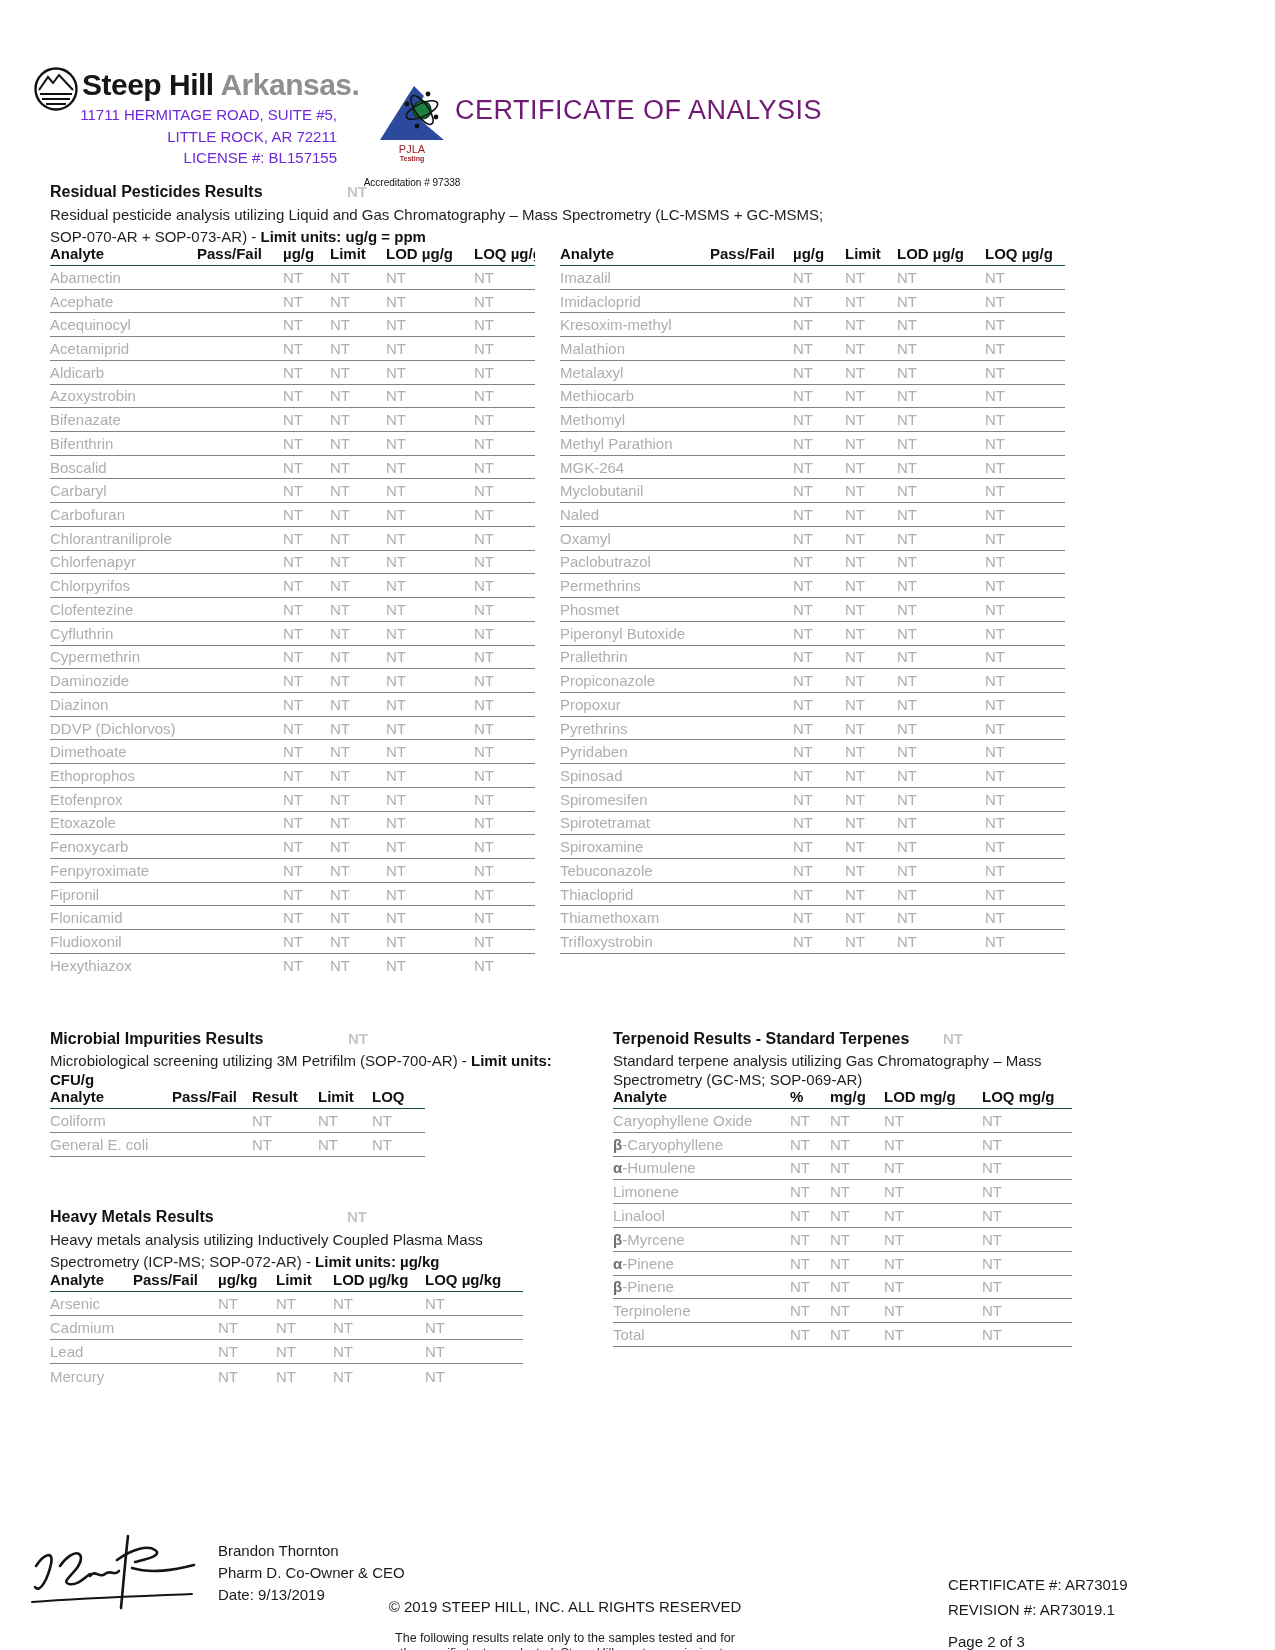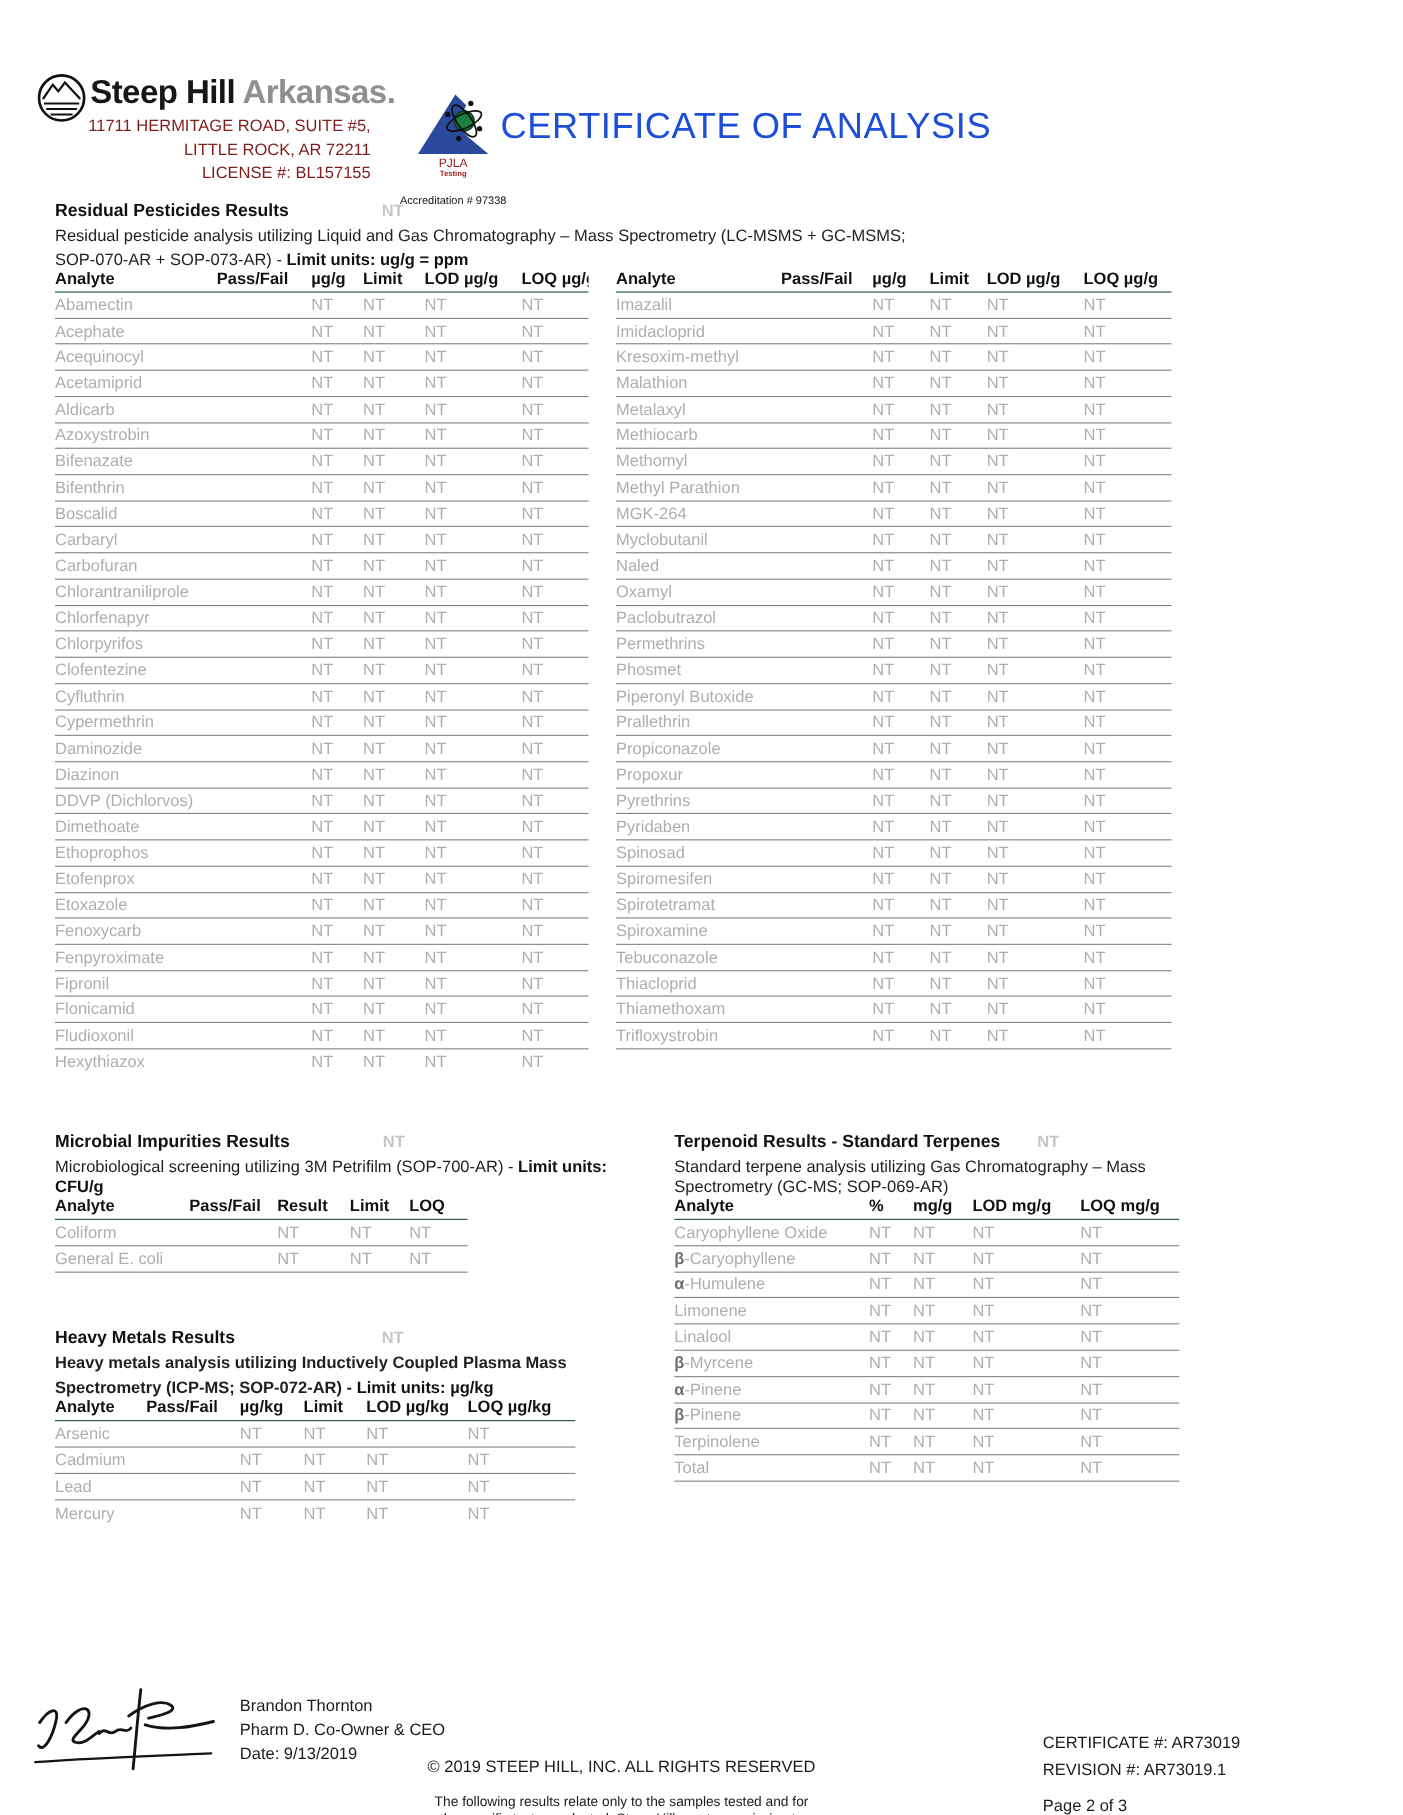--- a/index.html
+++ b/index.html
@@ -5,26 +5,26 @@
   * { margin:0; padding:0; box-sizing:border-box; }
   html,body { background:#fff; }
   body { font-family:"Liberation Sans","DejaVu Sans",sans-serif; color:#1a1a1a; }
   .page { position:relative; width:1275px; height:1650px; background:#fff; overflow:hidden; }
 
   
   .logo-icon { position:absolute; left:33px; top:66px; }
   .brand { position:absolute; left:82px; top:68px; font-size:30px; font-weight:bold; letter-spacing:-0.5px; white-space:nowrap; }
   .brand .brand-main { color:#161616; }
   .brand .brand-region { color:#8f8f8f; }
-  .addr { position:absolute; left:40px; top:104px; width:297px; text-align:right; font-size:15px; line-height:21.5px; color:#7f1d1d; }
+  .addr { position:absolute; left:40px; top:104px; width:297px; text-align:right; font-size:15px; line-height:21.5px; color:#6d28d9; }
   .pjla { position:absolute; left:352px; top:84px; width:120px; text-align:center; }
   .pjla .pjla-name { font-size:11px; font-weight:normal; color:#9b1b1b; margin-top:1px; }
   .pjla .pjla-sub { font-size:7px; font-weight:bold; color:#9b1b1b; }
   .pjla .pjla-accr { font-size:10px; color:#111; margin-top:15px; }
-  .doc-title { position:absolute; left:455px; top:95px; font-size:33px; color:#1d4ed8; letter-spacing:0.5px; white-space:nowrap; }
+  .doc-title { position:absolute; left:455px; top:95px; font-size:27px; color:#701a75; letter-spacing:0.5px; white-space:nowrap; }
 
   
   .section { position:absolute; }
   .sec-head { position:relative; font-size:16px; font-weight:bold; color:#111; white-space:nowrap; }
   .sec-status { position:absolute; top:0; font-size:15px; font-weight:bold; color:#c6c6c6; }
   .sec-desc { position:absolute; font-size:15px; color:#1f1f1f; line-height:22px; white-space:nowrap; }
   .sec-desc b { color:#111; }
 
   
   .tgrid { position:absolute; }
@@ -639,21 +639,21 @@
           </div>
         </div>
     </div>
   </div>
 
   <div class="section" style="left:50px; top:1208px; width:530px;">
     <div class="sec-head">
       <span>Heavy Metals Results</span>
       <span class="sec-status" style="left:297px;">NT</span>
     </div>
-    <div class="sec-desc" style="top:21px;font-weight:bold;">
+    <div class="sec-desc" style="top:21px;">
       <div>Heavy metals analysis utilizing Inductively Coupled Plasma Mass</div>
       <div><span>Spectrometry (ICP-MS; SOP-072-AR) - </span><b>Limit units: µg/kg</b></div>
     </div>
     <div class="tgrid metals-t" style="left:0; top:63px;">
       <div class="thead">
         <div class="cell">Analyte</div>
         <div class="cell">Pass/Fail</div>
         <div class="cell">µg/kg</div>
         <div class="cell">Limit</div>
         <div class="cell">LOD µg/kg</div>

